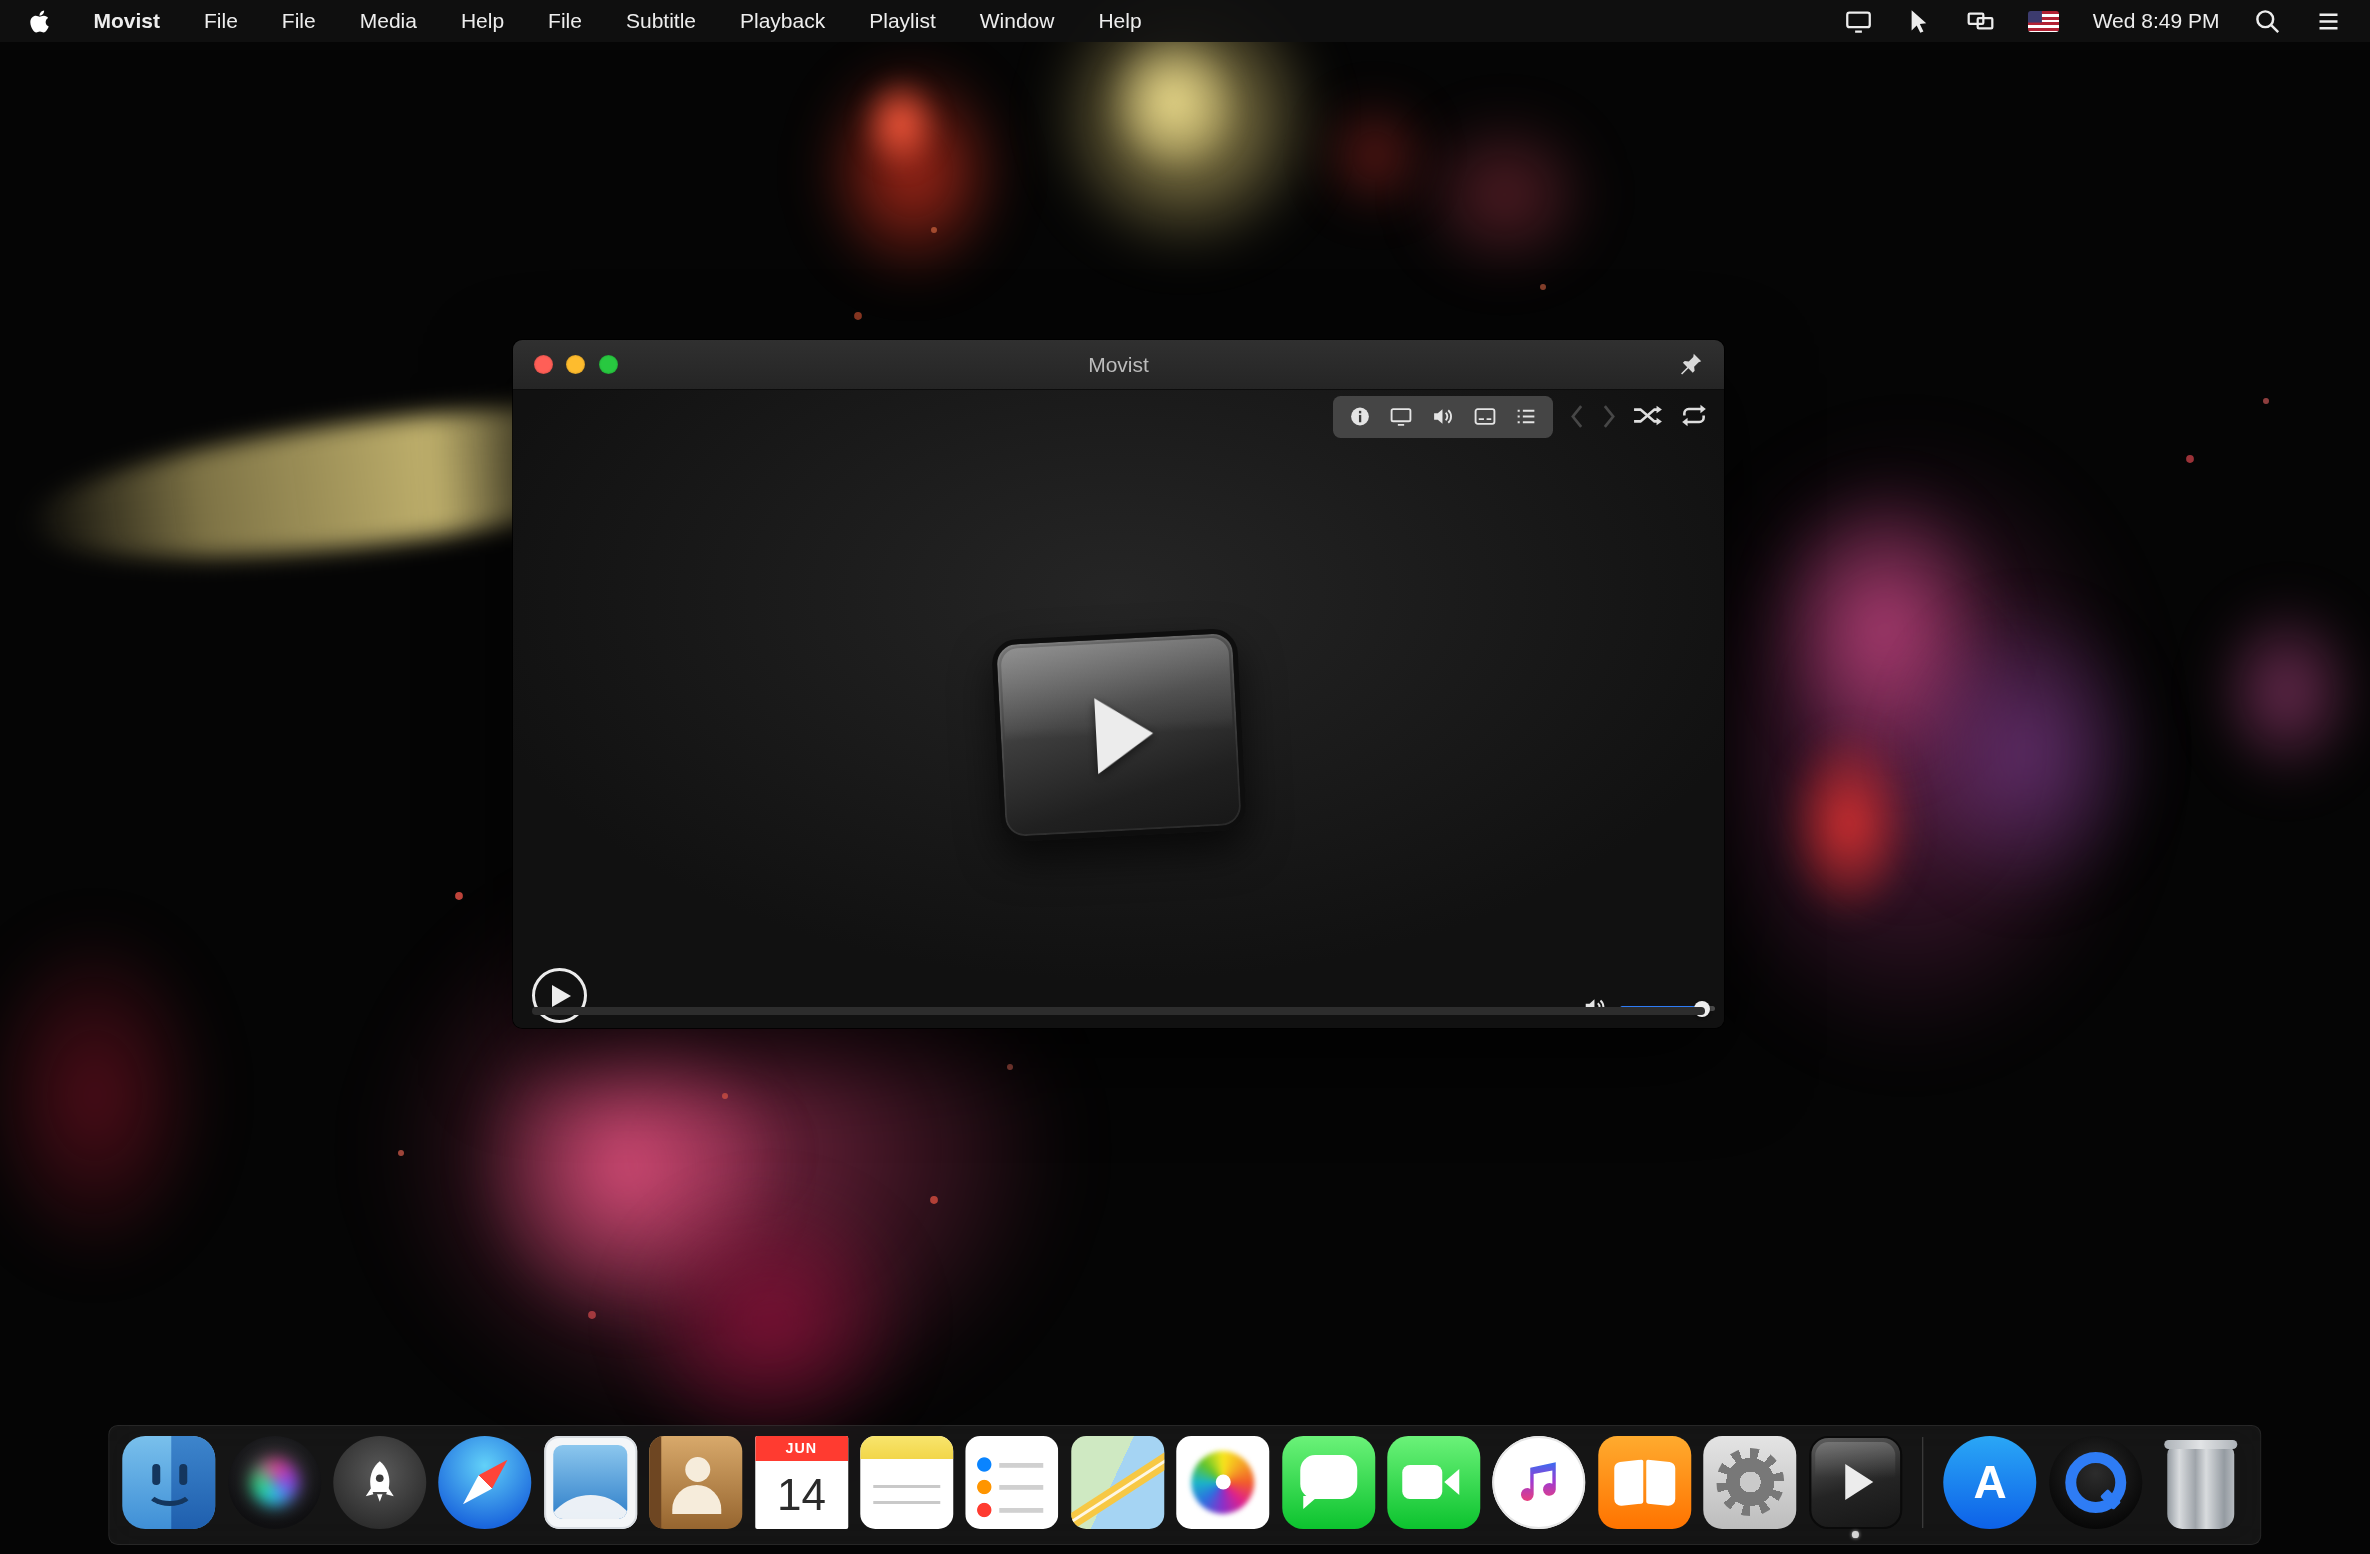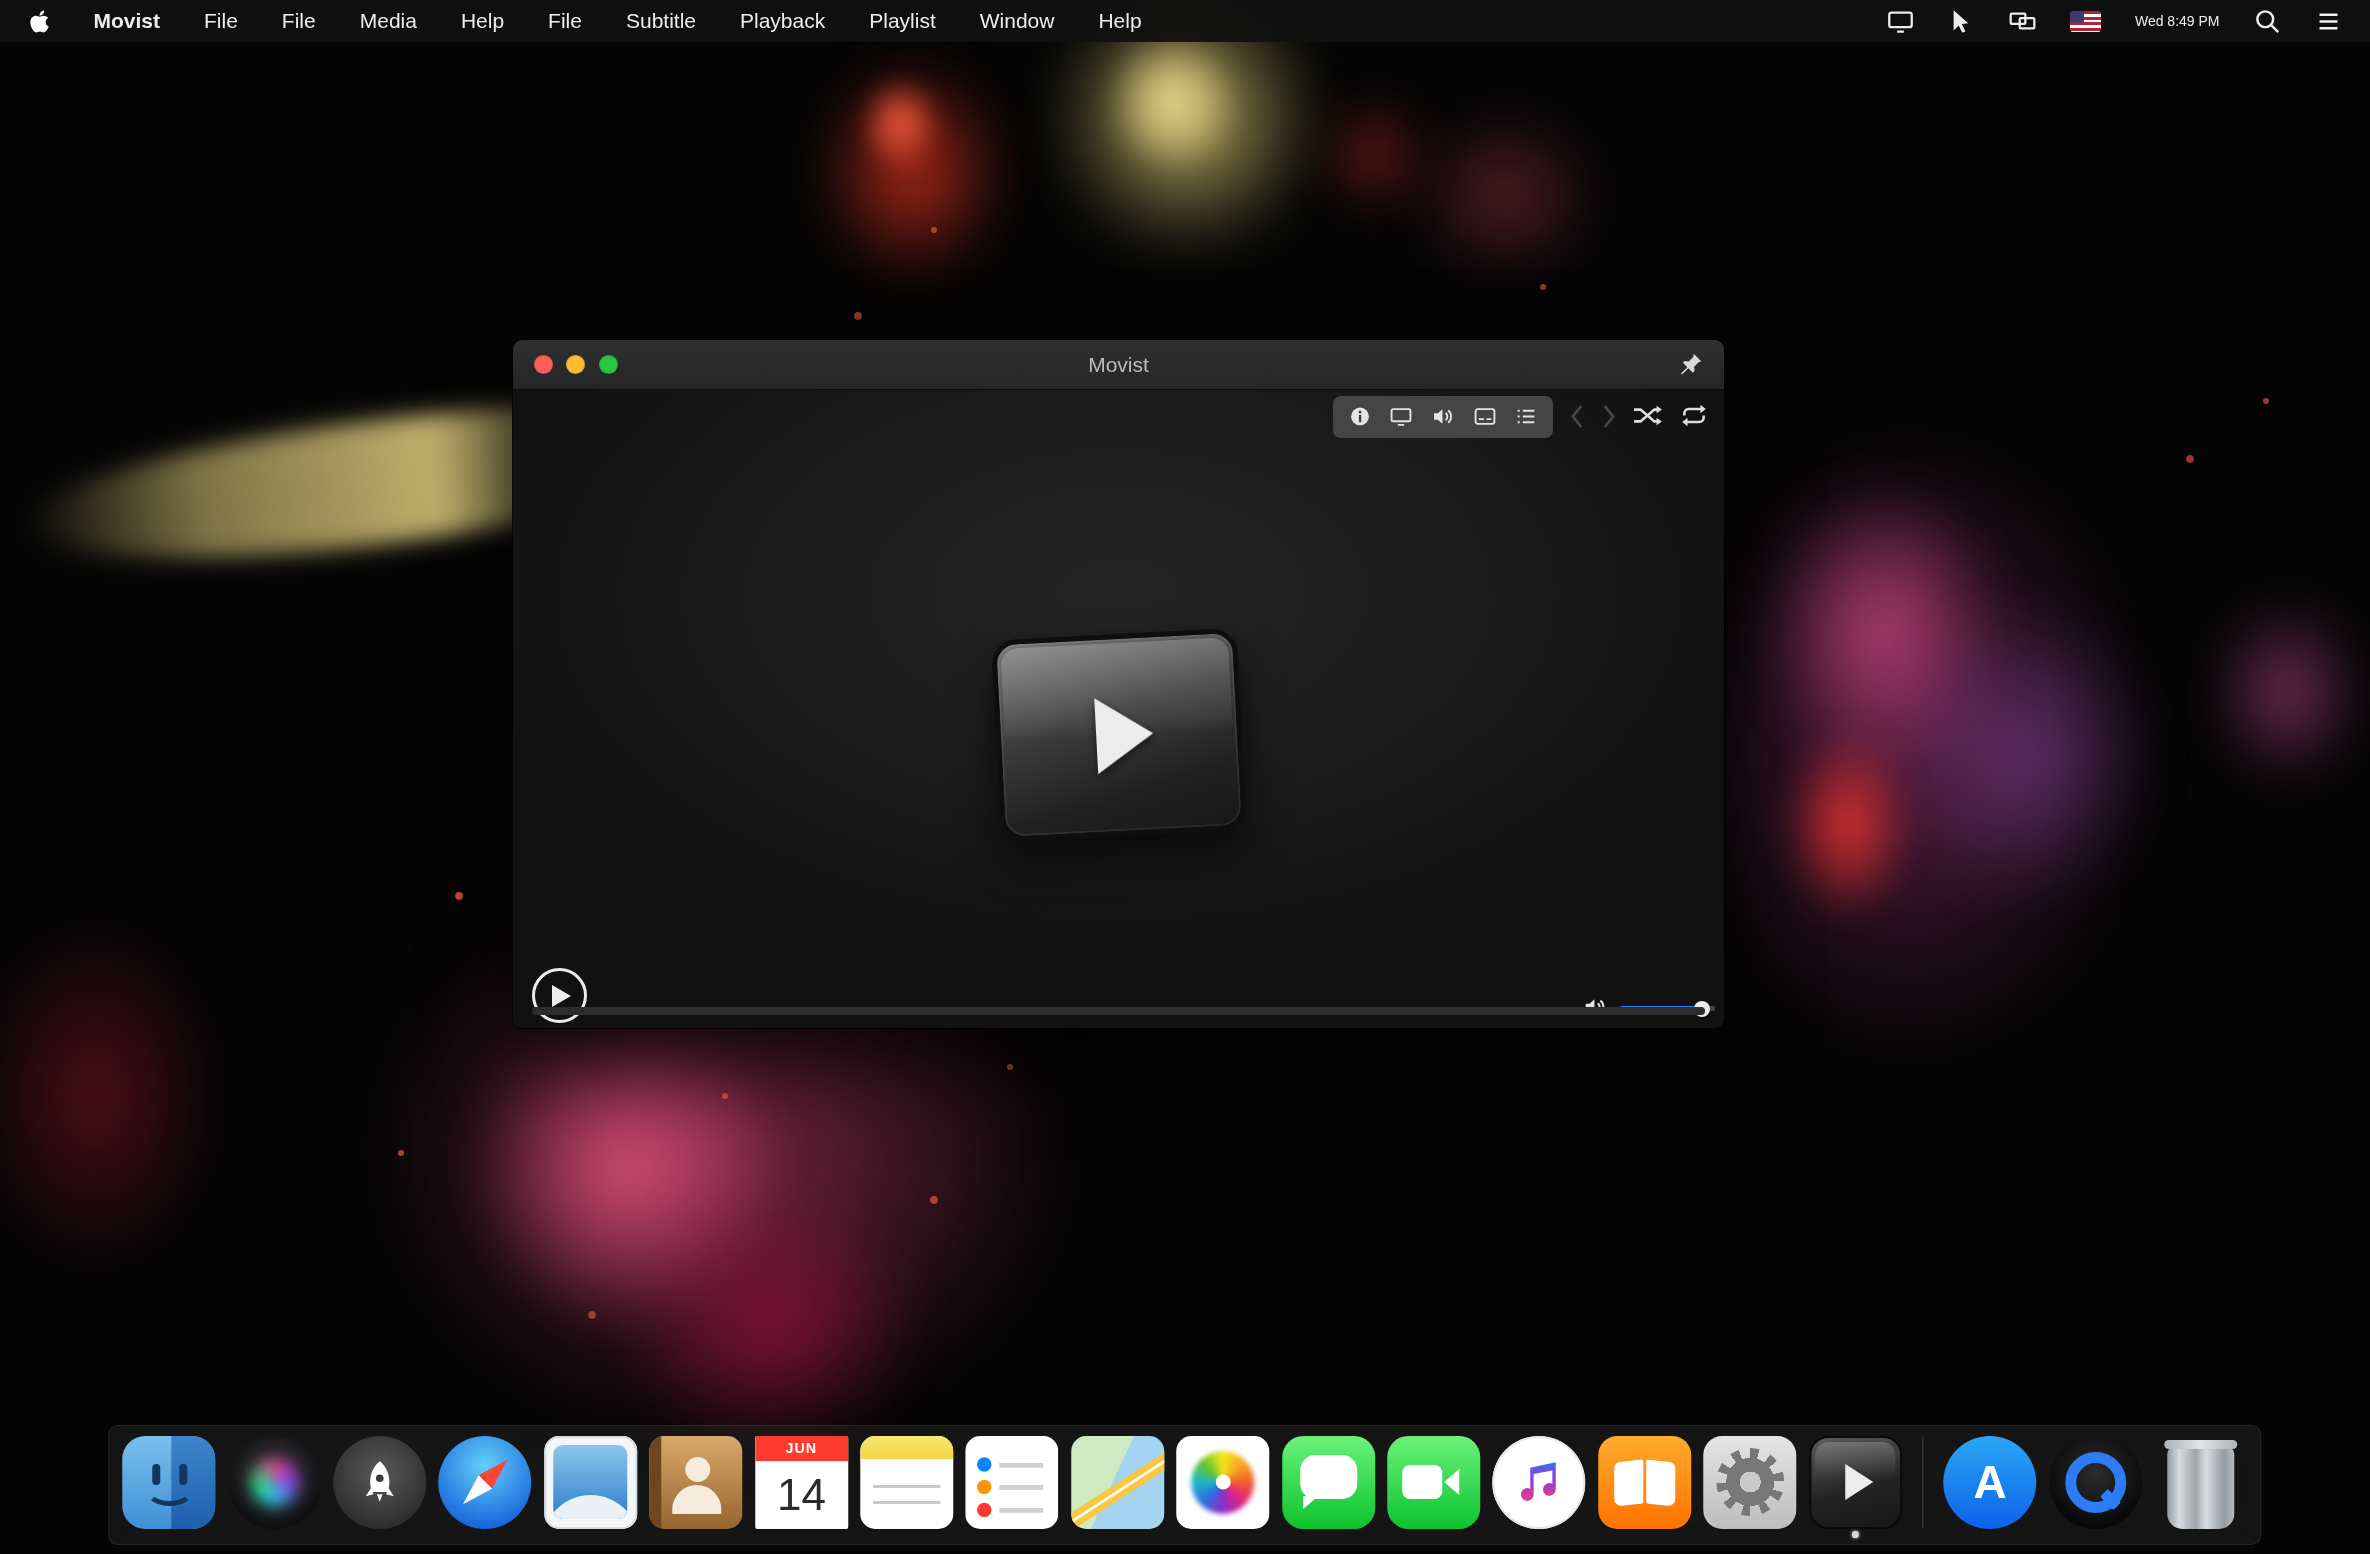--- a/index.html
+++ b/index.html
@@ -44,21 +44,21 @@
   .apple svg{width:21px;height:25px;fill:#fff;display:block;}
   .mi{white-space:nowrap;}
   .mi.app{font-weight:bold;}
   .mb-right{margin-left:auto;display:flex;align-items:center;gap:34px;}
   .sicon svg{width:27px;height:27px;display:block;}
   .sicon{display:flex;align-items:center;}
   .flag{width:31px;height:21px;border-radius:2.9px;overflow:hidden;
     background:
       linear-gradient(#3c3b6e,#3c3b6e) 0 0/45% 55% no-repeat,
       repeating-linear-gradient(180deg,#b22234 0 2.9px,#fff 2.9px 5.7px);}
-  .mb-time{font-size:14px;white-space:nowrap;}
+  .mb-time{font-size:21px;white-space:nowrap;}
 
   
   .window{position:absolute;left:513px;top:340px;width:1211px;height:688px;z-index:20;
     border-radius:9.5px;background:#141414;
     box-shadow:0 32px 86px rgba(0,0,0,.78),0 0 0 1px rgba(0,0,0,.85);}
   .titlebar{position:absolute;left:0;top:0;right:0;height:49px;border-radius:9.5px 9.5px 0 0;
     background:linear-gradient(180deg,#303030,#252525);border-bottom:1px solid #0c0c0c;}
   .traffic{position:absolute;left:21px;top:15px;display:flex;gap:13.3px;}
   .tl{width:19px;height:19px;border-radius:50%;box-shadow:inset 0 0 1.9px rgba(0,0,0,.35);}
   .title{position:absolute;inset:0;display:flex;align-items:center;justify-content:center;

